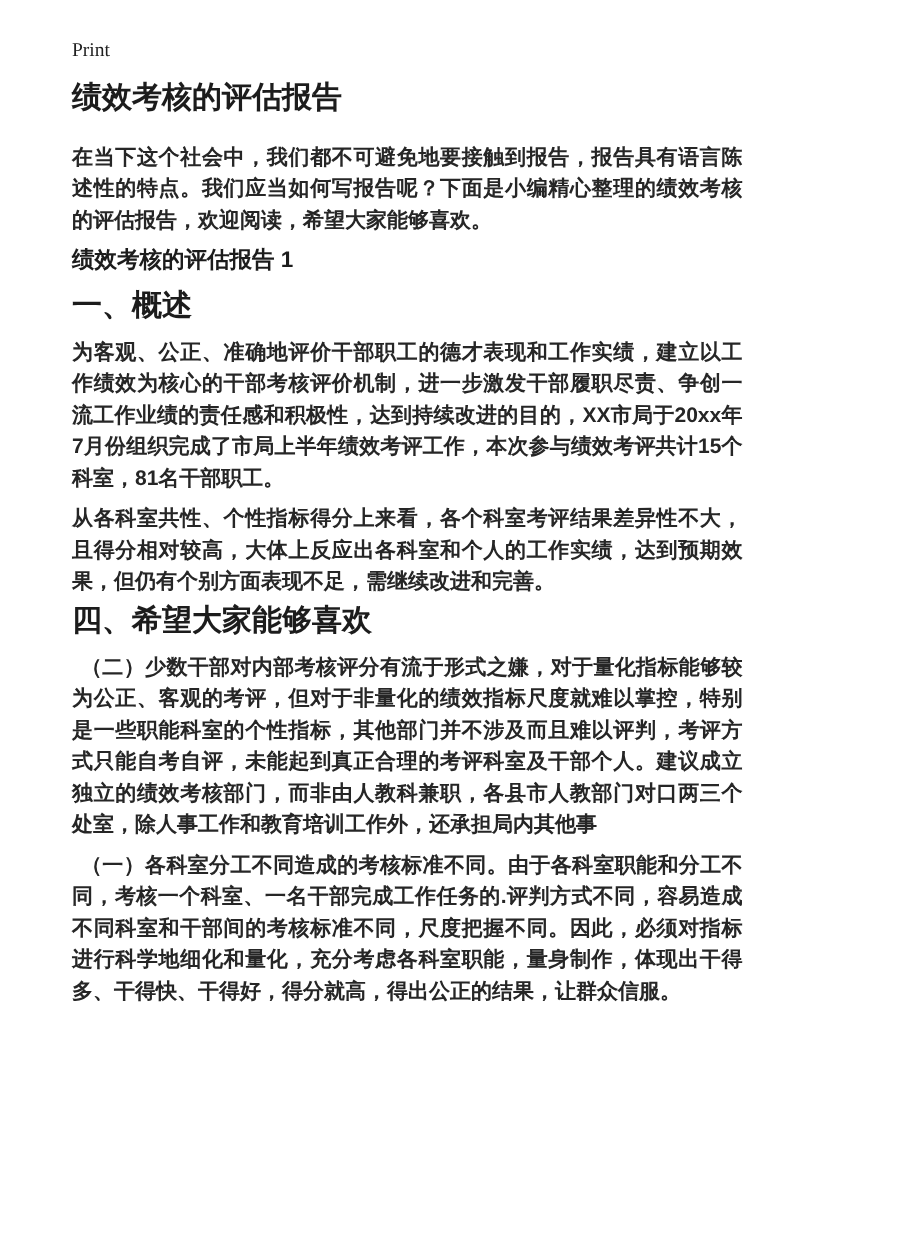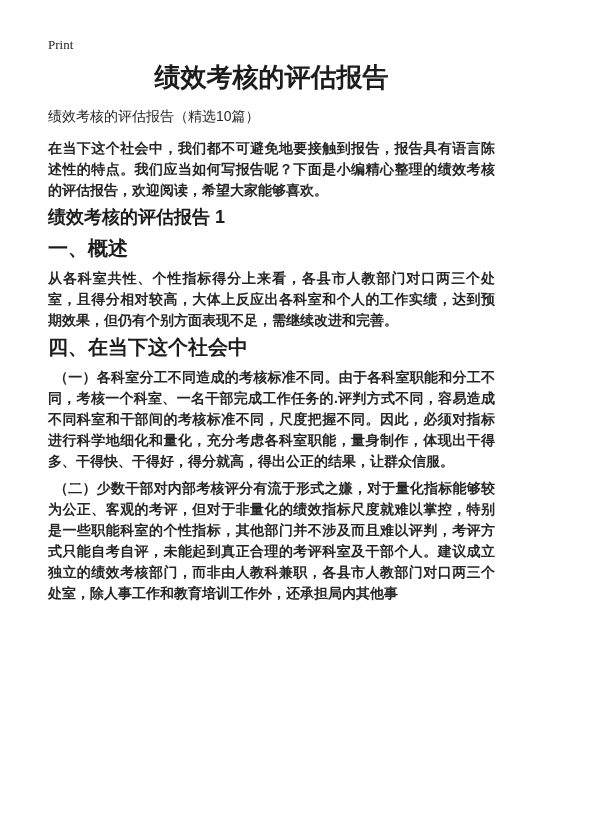--- a/index.html
+++ b/index.html
@@ -5,36 +5,35 @@
   * { margin: 0; padding: 0; box-sizing: border-box; }
   html, body {
     width: 600px;
     height: 828px;
     background: #ffffff;
     overflow: hidden;
   }
   .page {
     width: 540px;
     height: 828px;
-    padding: 35px 45px 0 48px;
+    padding: 24px 45px 0 48px;
     color: #262626;
     font-family: "Liberation Sans", sans-serif;
   }
   .print-label {
     display: inline-block;
     font-family: "Liberation Serif", serif;
     font-size: 13px;
     line-height: 18px;
     color: #1f1f1f;
     margin-bottom: 10px;
     cursor: pointer;
   }
   .doc-title {
-    text-align: center;
-    font-size: 26px;
+    font-size: 20px;
     font-weight: bold;
     line-height: 26px;
     color: #1c1c1c;
     margin: 0 0 16px 0;
   }
   .doc-subtitle {
     font-size: 14px;
     line-height: 21px;
     margin: 0 0 11px 0;
   }
@@ -43,21 +42,21 @@
     line-height: 21px;
     text-align: justify;
     margin: 0 0 6px 0;
     color: #262626;
     font-weight: bold;
   }
   p.body-par.num-par {
     text-indent: 6px;
   }
   .post-title {
-    font-size: 18px;
+    font-size: 15px;
     font-weight: bold;
     line-height: 21px;
     margin: 0 0 10px 0;
     color: #1c1c1c;
   }
   .sec-heading {
     font-size: 20px;
     font-weight: bold;
     line-height: 21px;
     margin: 0 0 9px 0;
@@ -66,28 +65,28 @@
 </style>
 </head>
 <body>
 
 <div class="page">
 
   <span class="print-label">Print</span>
 
   <h1 class="doc-title">绩效考核的评估报告</h1>
 
-  <div class="doc-subtitle">绩效考核的评估报告（精选10篇）</div>
 
   <p class="body-par">在当下这个社会中，我们都不可避免地要接触到报告，报告具有语言陈述性的特点。我们应当如何写报告呢？下面是小编精心整理的绩效考核的评估报告，欢迎阅读，希望大家能够喜欢。</p>
 
   <h2 class="post-title">绩效考核的评估报告 1</h2>
 
   <h3 class="sec-heading">一、概述</h3>
+  <p class="body-par">为客观、公正、准确地评价干部职工的德才表现和工作实绩，建立以工作绩效为核心的干部考核评价机制，进一步激发干部履职尽责、争创一流工作业绩的责任感和积极性，达到持续改进的目的，XX市局于20xx年7月份组织完成了市局上半年绩效考评工作，本次参与绩效考评共计15个科室，81名干部职工。</p>
 
 
-  <p class="body-par">从各科室共性、个性指标得分上来看，各县市人教部门对口两三个处室，且得分相对较高，大体上反应出各科室和个人的工作实绩，达到预期效果，但仍有个别方面表现不足，需继续改进和完善。</p>
+  <p class="body-par">从各科室共性、个性指标得分上来看，各个科室考评结果差异性不大，且得分相对较高，大体上反应出各科室和个人的工作实绩，达到预期效果，但仍有个别方面表现不足，需继续改进和完善。</p>
 
-  <h3 class="sec-heading">四、在当下这个社会中</h3>
+  <h3 class="sec-heading">四、希望大家能够喜欢</h3>
+  <p class="body-par num-par">（二）少数干部对内部考核评分有流于形式之嫌，对于量化指标能够较为公正、客观的考评，但对于非量化的绩效指标尺度就难以掌控，特别是一些职能科室的个性指标，其他部门并不涉及而且难以评判，考评方式只能自考自评，未能起到真正合理的考评科室及干部个人。建议成立独立的绩效考核部门，而非由人教科兼职，各县市人教部门对口两三个处室，除人事工作和教育培训工作外，还承担局内其他事</p>
   <p class="body-par num-par">（一）各科室分工不同造成的考核标准不同。由于各科室职能和分工不同，考核一个科室、一名干部完成工作任务的.评判方式不同，容易造成不同科室和干部间的考核标准不同，尺度把握不同。因此，必须对指标进行科学地细化和量化，充分考虑各科室职能，量身制作，体现出干得多、干得快、干得好，得分就高，得出公正的结果，让群众信服。</p>
-  <p class="body-par num-par">（二）少数干部对内部考核评分有流于形式之嫌，对于量化指标能够较为公正、客观的考评，但对于非量化的绩效指标尺度就难以掌控，特别是一些职能科室的个性指标，其他部门并不涉及而且难以评判，考评方式只能自考自评，未能起到真正合理的考评科室及干部个人。建议成立独立的绩效考核部门，而非由人教科兼职，各县市人教部门对口两三个处室，除人事工作和教育培训工作外，还承担局内其他事</p>
 
 </div>
 
 </body></html>

